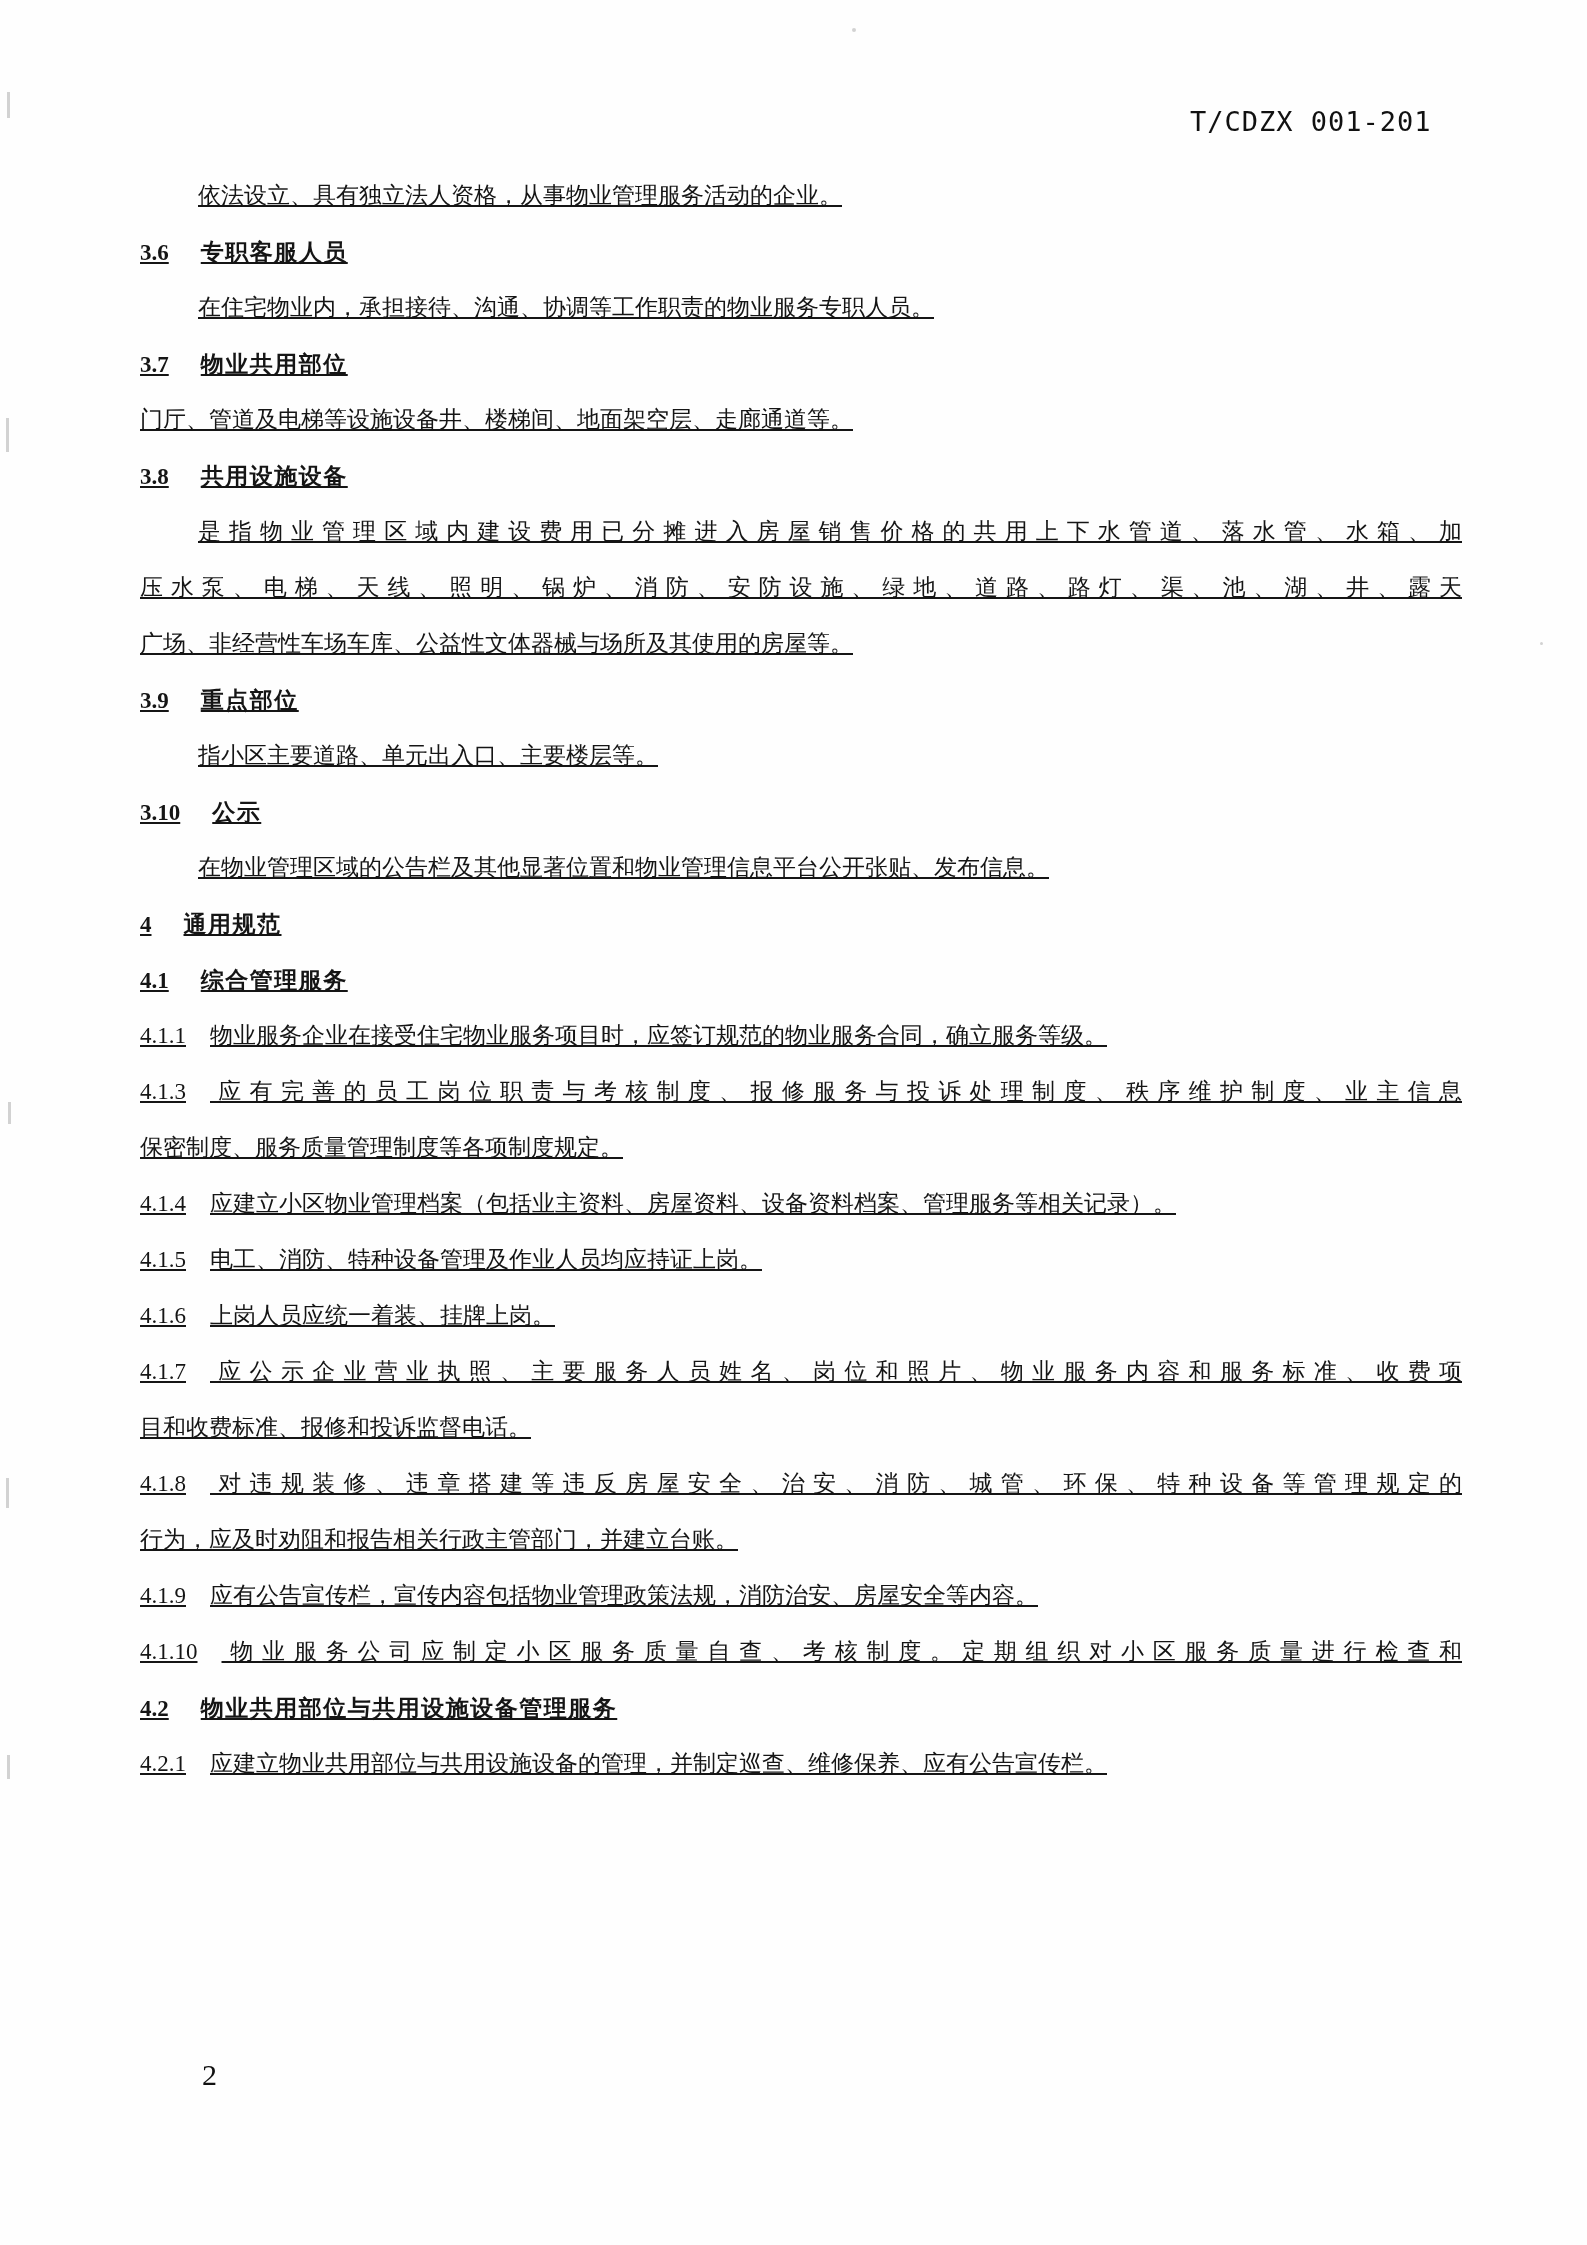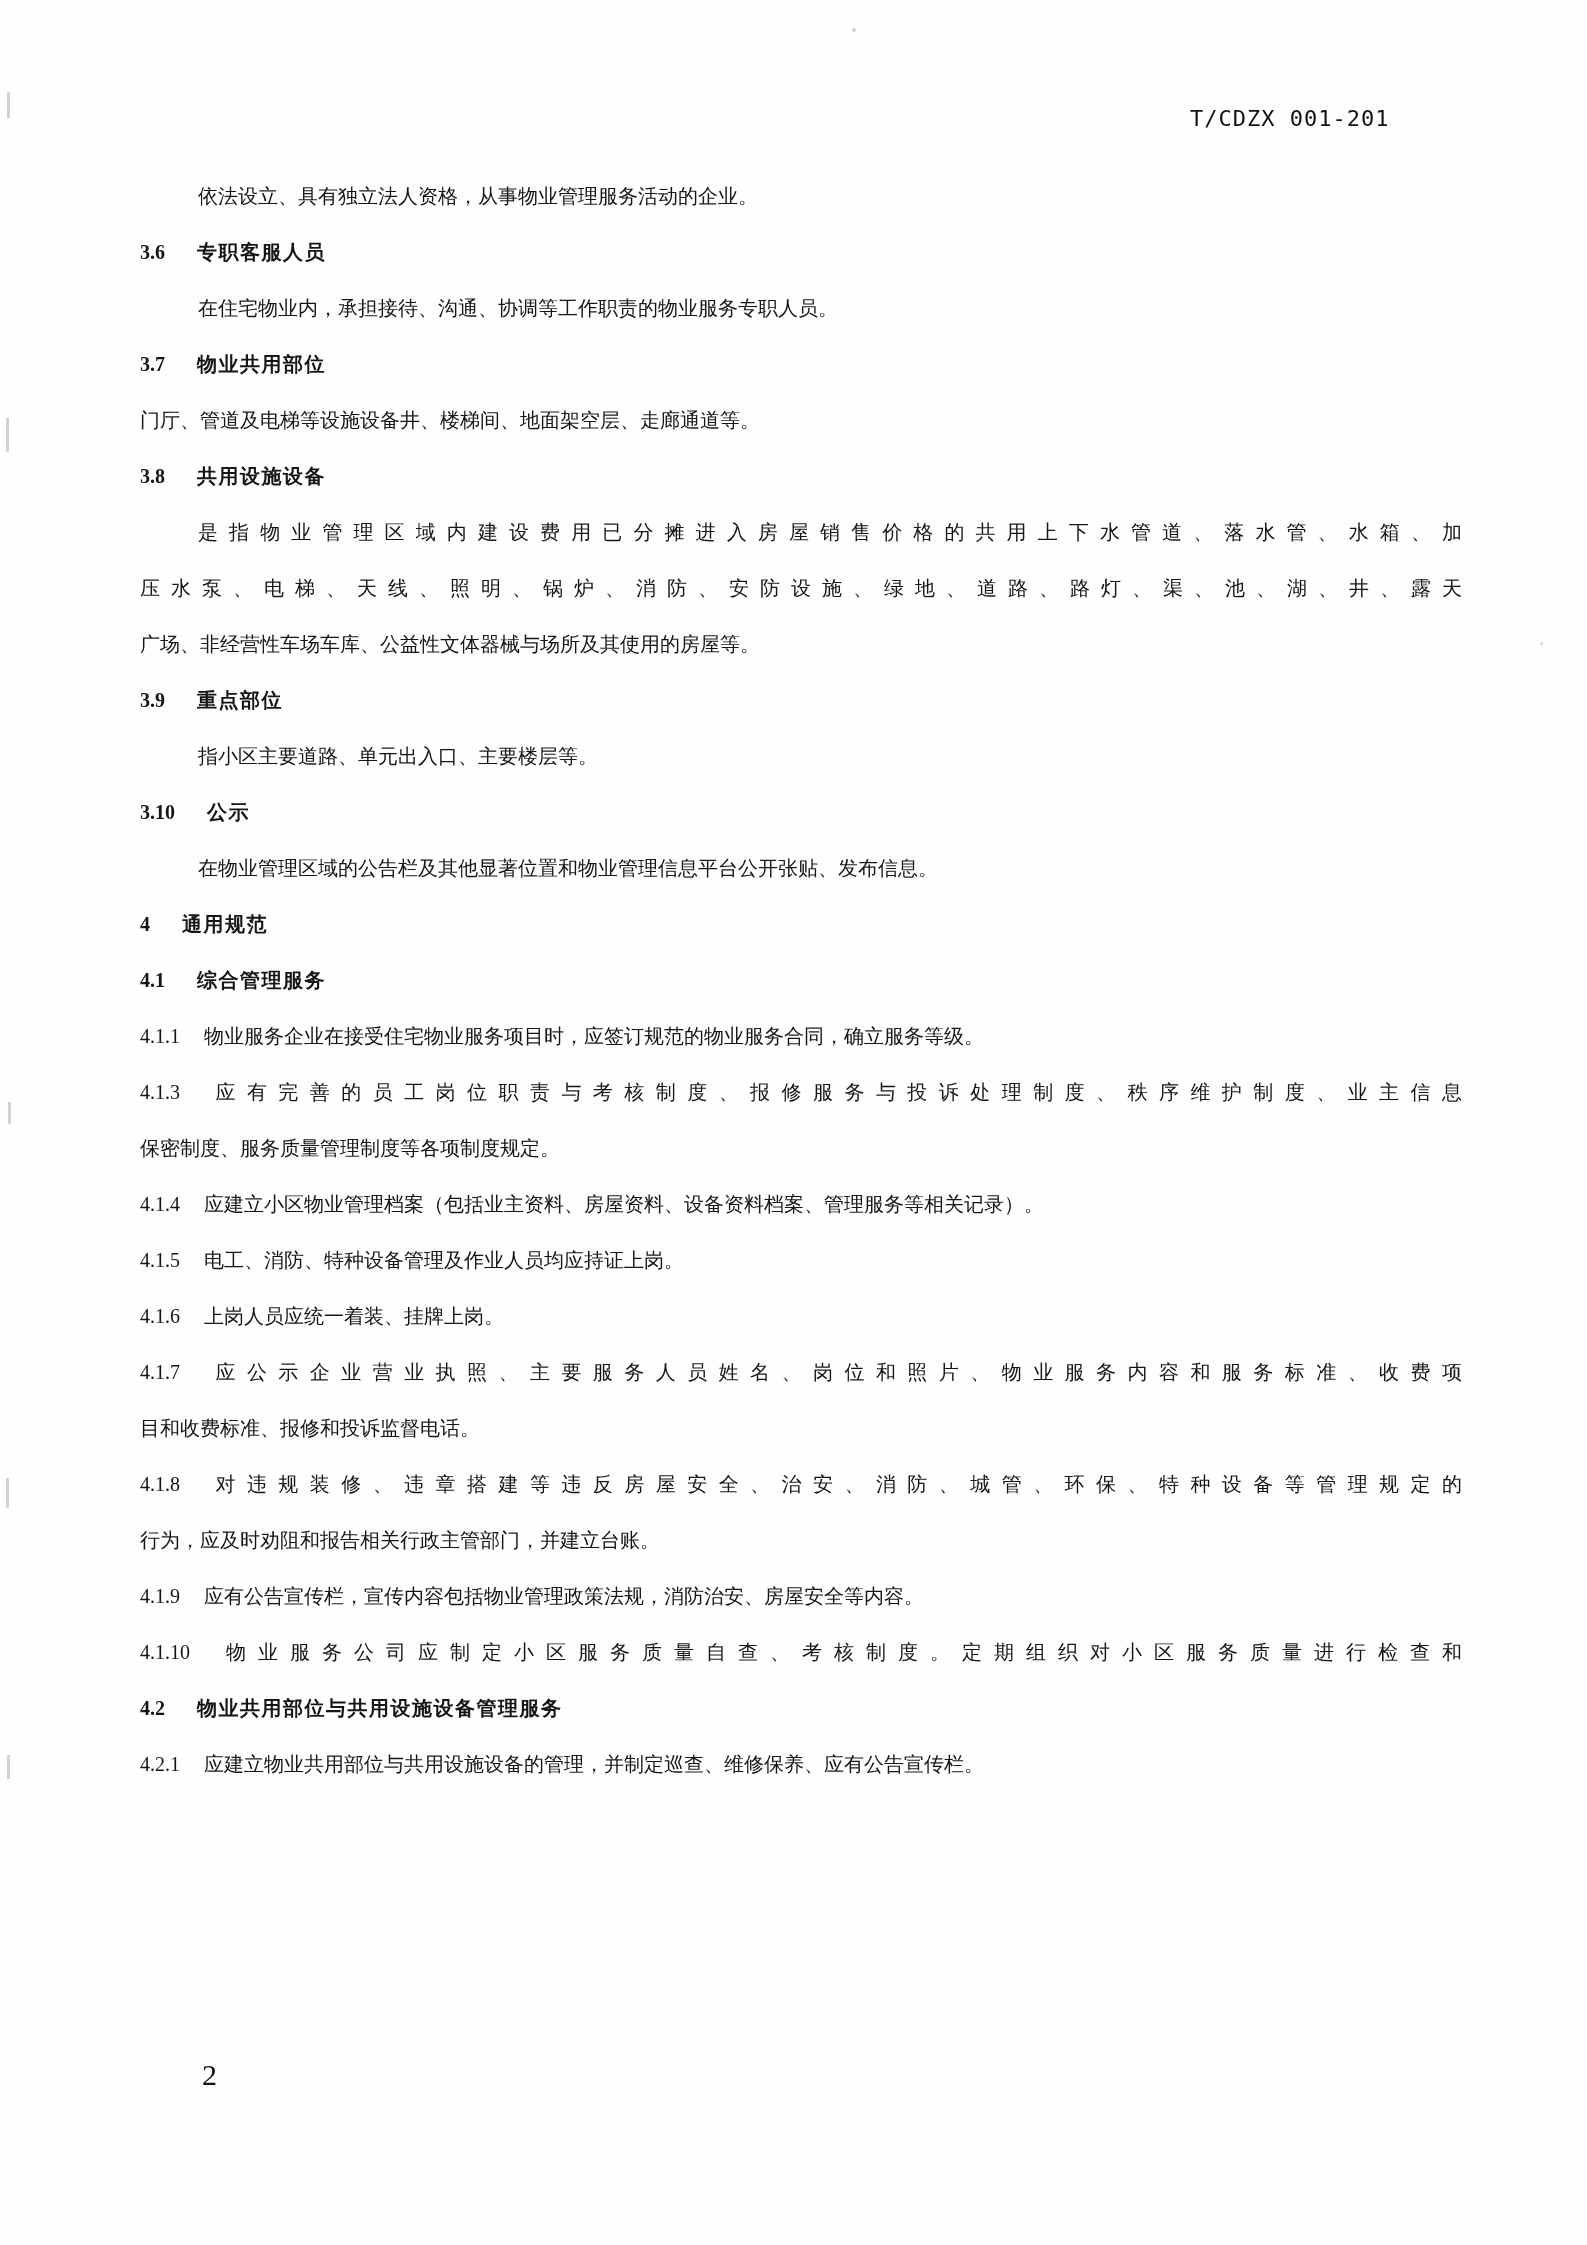--- a/index.html
+++ b/index.html
@@ -8,34 +8,35 @@
     width:1587px;height:2245px;
     background:#fefefe;
     overflow:hidden;
     font-family:"Liberation Serif","DejaVu Serif",serif;
     color:#151515;
   }
   .doc-code{
     position:absolute;
     top:106px;left:1190px;
     font-family:"DejaVu Sans Mono","Liberation Mono",monospace;
-    font-size:22px;
+    font-size:27px;
     letter-spacing:1px;
     color:#111;
   }
   .content{
     position:absolute;
     left:140px;top:168px;
     width:1322px;
   }
   .line{
     height:56px;
     line-height:56px;
-    font-size:20px;
+    font-size:23px;
     white-space:nowrap;
+    text-decoration:underline;
   }
   .line.justify{
     white-space:normal;
     text-align:justify;
     text-align-last:justify;
     -moz-text-align-last:justify;
   }
   .body-indent{padding-left:58px;}
   .line .num{
     font-family:"Liberation Serif","DejaVu Serif",serif;

